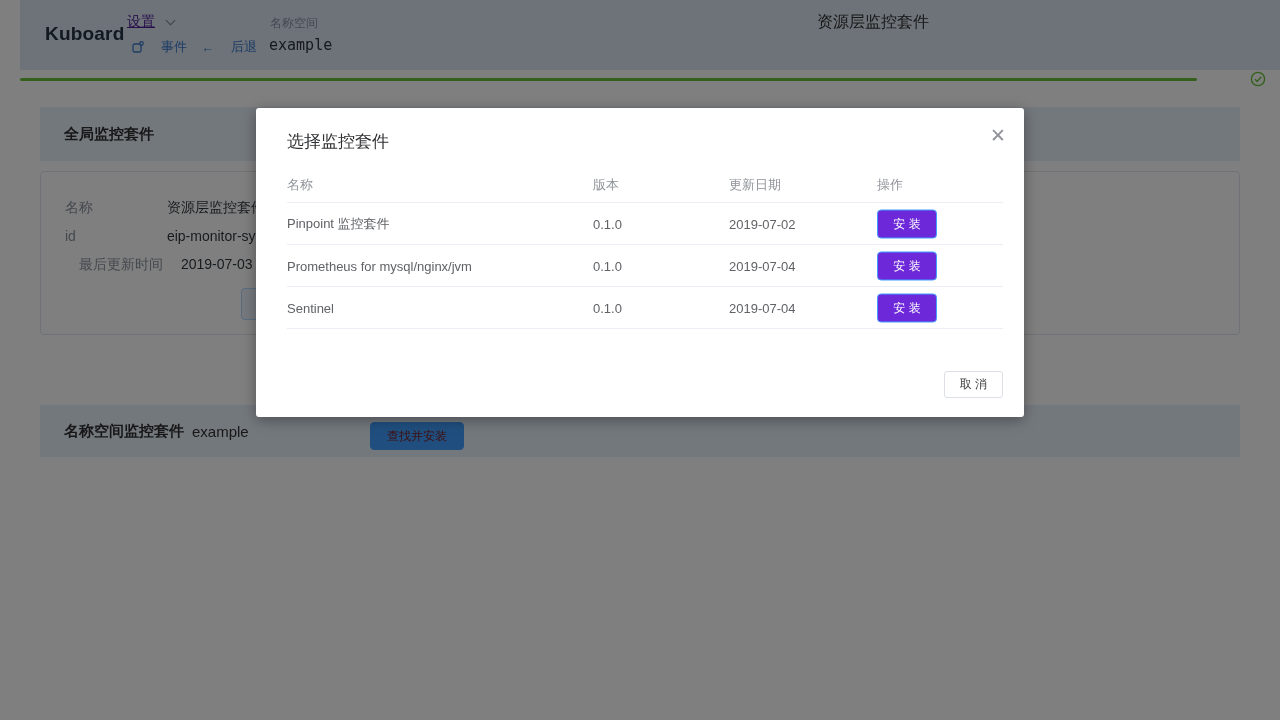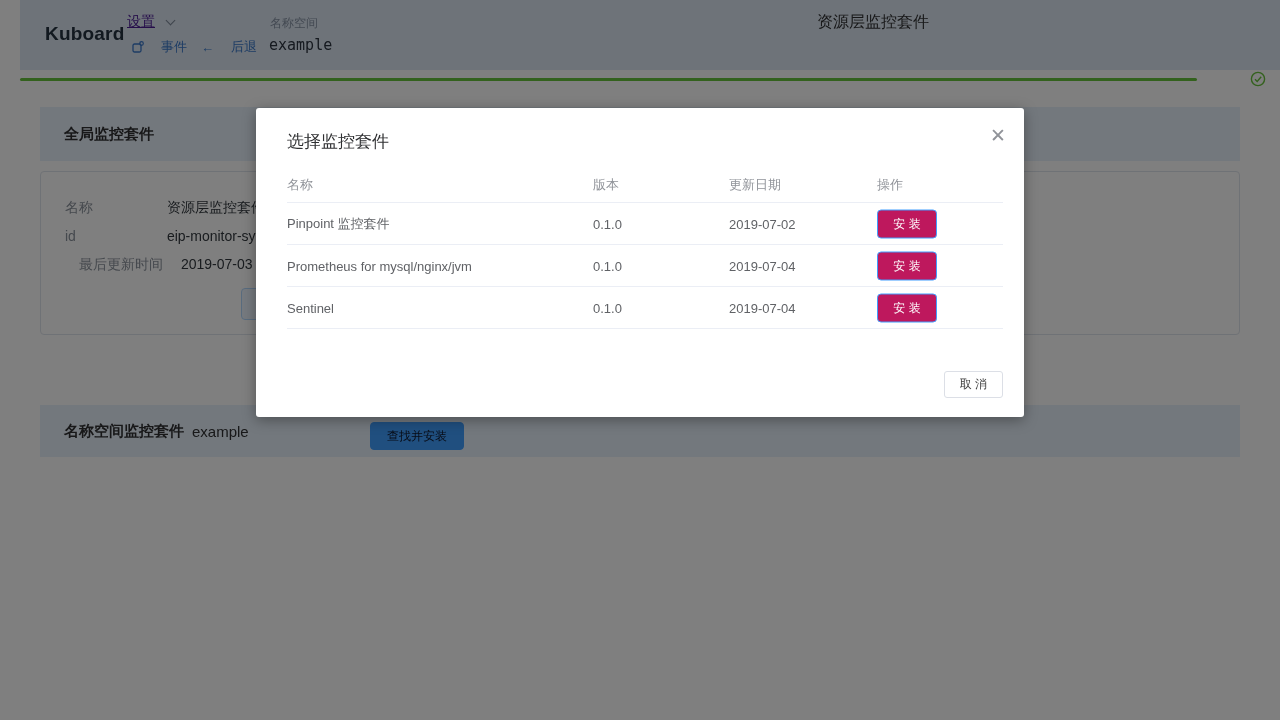--- a/index.html
+++ b/index.html
@@ -27,32 +27,32 @@
   .panel1-header { top:107px; height:54px; }
   .panel2-header { top:405px; height:52px; }
   .panel-title { margin-left:24px; font-size:15px; font-weight:bold; color:#303133; }
   .panel2-ns { margin-left:8px; font-size:15px; font-weight:normal; color:#303133; }
   .card { position:absolute; left:40px; top:171px; width:1200px; height:164px; background:#ffffff; border:1px solid #dfe4ec; border-radius:4px; }
   .field-row { position:absolute; left:24px; font-size:14px; }
   .field-label { display:inline-block; width:98px; color:#8b929c; }
   .field-value { color:#33393f; }
   .fr-0 { top:27px; } .fr-1 { top:56px; } .fr-2 { top:84px;margin-left:14px; }
   .reinstall-btn { position:absolute; left:200px; top:116px; height:32px; padding:0 18px; background:#ecf5ff; border:1px solid #b3d8ff; border-radius:4px; color:#409eff; font-size:13px; cursor:pointer; }
-  .find-install-btn { position:absolute; left:330px; top:17px; height:28px; padding:3px 16px; background:#409eff; border:1px solid #409eff; border-radius:4px; color:#0f172a; font-size:12px; cursor:pointer; }
+  .find-install-btn { position:absolute; left:330px; top:17px; height:28px; padding:3px 16px; background:#409eff; border:1px solid #409eff; border-radius:4px; color:#7f1d1d; font-size:12px; cursor:pointer; }
   
   .modal-overlay { position:absolute; left:0; top:0; width:1280px; height:720px; background:rgba(0,0,0,0.5); z-index:10; }
   .dialog { position:absolute; left:256px; top:108px; width:768px; height:309px; background:#ffffff; border-radius:3px; box-shadow:0 3px 14px rgba(0,0,0,0.35); z-index:20; }
   .dialog-title { position:absolute; left:31px; top:22px; font-size:17px; color:#303133; }
   .dialog-close { position:absolute; right:18px; top:18px; font-size:19px; line-height:1; color:#909399; cursor:pointer; font-family:"DejaVu Sans",sans-serif; }
   .dlg-table { position:absolute; left:31px; top:60px; width:716px; }
   .t-header { position:relative; height:35px; border-bottom:1px solid #ebeef5; font-size:13px; color:#909399; }
   .t-header span, .t-cell { position:absolute; top:50%; transform:translateY(-50%); white-space:nowrap; }
   .t-row { position:relative; height:42px; border-bottom:1px solid #ebeef5; font-size:13px; color:#606266; }
   .c-name { left:0; } .c-version { left:306px; } .c-date { left:442px; } .c-action { left:590px; }
-  .install-btn { position:absolute; left:590px; top:50%; transform:translateY(-50%); width:60px; height:29px; background:#be185d; border:1px solid #409eff; border-radius:4px; color:#ffffff; font-size:12px; cursor:pointer; }
+  .install-btn { position:absolute; left:590px; top:50%; transform:translateY(-50%); width:60px; height:29px; background:#6d28d9; border:1px solid #409eff; border-radius:4px; color:#ffffff; font-size:12px; cursor:pointer; }
   .cancel-btn { position:absolute; right:21px; bottom:19px; height:27px; padding:0 15px; background:#ffffff; border:1px solid #dcdfe6; border-radius:3px; color:#404040; font-size:12px; cursor:pointer; }
   .icon-svg { display:block; }
 </style>
 </head>
 <body>
 
 <div class="app-header">
   <div class="logo">Kuboard</div>
 
   <div class="settings">

